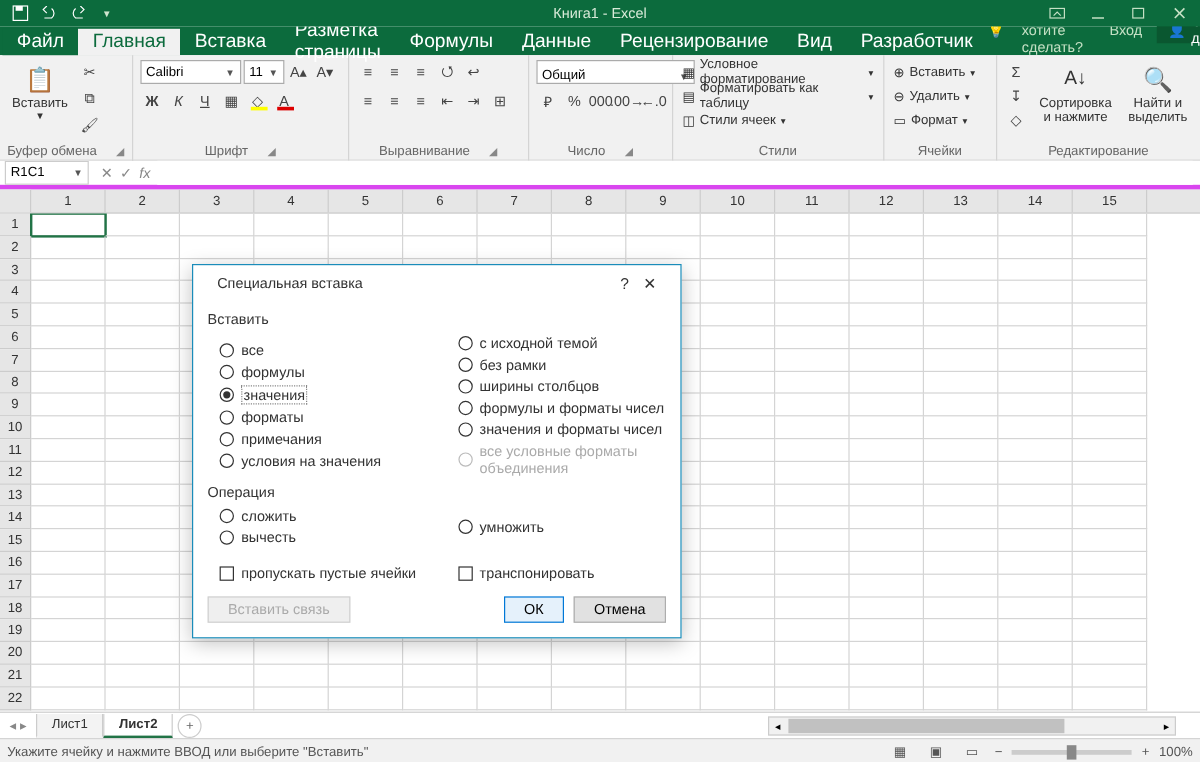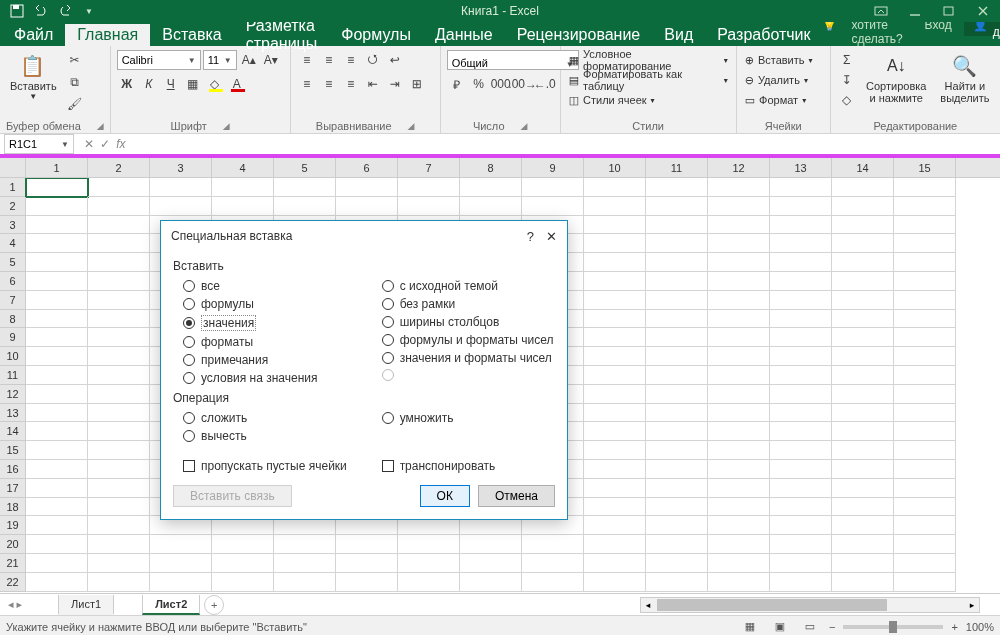--- a/index.html
+++ b/index.html
@@ -46,42 +46,42 @@
 .corner { width: 26px; border-right: 1px solid #ccc; background: #e6e6e6; }
 .ch { width: 62px; border-right: 1px solid #ccc; text-align: center; font-size: 11px; color: #333; line-height: 20px; }
 .rows { height: 415px; overflow: hidden; position: relative; }
 .grow { display: flex; height: 18.8px; }
 .rh { width: 26px; background: #e6e6e6; border-right: 1px solid #ccc; border-bottom: 1px solid #ccc; text-align: center; font-size: 11px; color: #333; line-height: 18px; }
 .cell { width: 62px; border-right: 1px solid #d4d4d4; border-bottom: 1px solid #d4d4d4; }
 .cell.sel { outline: 2px solid #217346; outline-offset: -1px; }
 
 .sheet-tabs{ height:22px; border-top:1px solid #ccc; background:#fff; display:flex; align-items:center; font-size:11px; position:relative;}
 .nav-arrows{ padding:0 8px; color:#888; cursor:pointer; display:flex; gap:4px;}
-.stab{ padding:3px 12px; border:1px solid #ccc; border-top:none; background:#f3f3f3; cursor:pointer; color:#333; border-bottom:2px solid transparent;margin-left:28px;}
+.stab{ padding:3px 12px; border:1px solid #ccc; border-top:none; background:#f3f3f3; cursor:pointer; color:#333; border-bottom:2px solid transparent;}
 .stab.active{ background:#fff; font-weight:bold; border-bottom:2px solid #217346;}
 .add-sheet{ width:20px; height:20px; display:flex; align-items:center; justify-content:center; cursor:pointer; color:#666; margin-left:4px; border:1px solid #ccc; border-radius:10px;}
 .hscroll{ position:absolute; right:20px; width:340px; height:16px; background:#f1f1f1; border:1px solid #ccc; display:flex; align-items:center;}
 .hscroll .tr{ width:14px; text-align:center; font-size:9px; cursor:pointer;}
 .hscroll .thumb{ height:12px; background:#c1c1c1; width:230px; margin-left:2px;}
 
 .status{ height:22px; background:#f1f1f1; border-top:1px solid #d4d4d4; display:flex; align-items:center; font-size:11px; color:#555; padding:0 6px;}
 .status .right{ margin-left:auto; display:flex; align-items:center; gap:8px;}
 .view-btn{ width:22px; height:18px; display:flex; align-items:center; justify-content:center; cursor:pointer; color:#555;}
 .zoom-slider{ width:100px; height:4px; background:#ccc; position:relative; cursor:pointer;}
 .zoom-slider .handle{ width:8px; height:12px; background:#888; position:absolute; top:-4px; left:46px;}
 
 
 .dialog-backdrop{ position:absolute; top:0; left:0; width:100%; height:100%; }
 .dlg-win{ position:absolute; left:160px; top:220px; width:408px; background:#fff; border:1px solid #1a8cba; box-shadow:0 4px 16px rgba(0,0,0,0.25); }
-.dlg-title{ height:30px; display:flex; align-items:center; padding:0 10px; font-size:12px; color:#333;gap:44px; }
+.dlg-title{ height:30px; display:flex; align-items:center; padding:0 20px; font-size:12px; color:#333;gap:44px; }
 .dlg-title .dlg-ctrls{ margin-left:auto; display:flex; gap:12px; }
 .dlg-title .dlg-ctrls span{ cursor:pointer; font-size:13px; color:#333;}
 .dlg-body{ padding:4px 12px 12px; font-size:12px; color:#333;}
 .sect-label{ font-size:12px; margin:4px 0 4px;}
-.two-col{ display:flex; }
+.two-col{ display:flex;align-items:center; }
 .two-col .lcol{ width:52%; }
 .two-col .rcol{ width:48%; }
 .radio-row, .check-row{ display:flex; align-items:center; gap:6px; padding:2px 0 2px 10px; font-size:12px; cursor:pointer;}
 .radio{ width:12px; height:12px; border:1px solid #333; border-radius:50%; display:inline-flex; align-items:center; justify-content:center; flex-shrink:0;}
 .radio.on::after{ content:''; width:6px; height:6px; background:#333; border-radius:50%;}
 .radio.dis{ border-color:#bbb;}
 .check{ width:12px; height:12px; border:1px solid #333; flex-shrink:0;}
 .dotted{ border:1px dotted #888; padding:0 1px;}
 .disabled-txt{ color:#aaa;}
 .dlg-footer{ display:flex; align-items:center; margin-top:10px; gap:8px;}
@@ -850,20 +850,21 @@
             <label class="radio-row">
               <span class="radio"></span>
               <span>формулы и форматы чисел</span>
             </label>
             <label class="radio-row">
               <span class="radio"></span>
               <span>значения и форматы чисел</span>
             </label>
             <label class="radio-row">
               <span class="radio dis"></span>
+              <span class="disabled-txt">все условные форматы объединения</span>
             </label>
           </div>
       </div>
       <div class="sect-label">Операция</div>
       <div class="two-col">
         <div class="lcol" id="op-left">
             <label class="radio-row">
               <span class="radio"></span>
               <span>сложить</span>
             </label>

